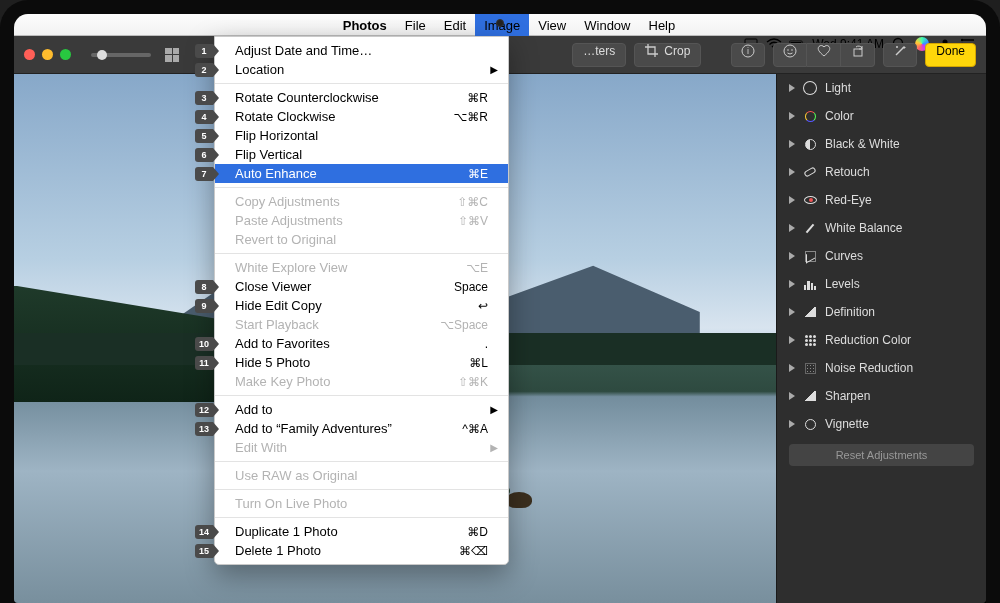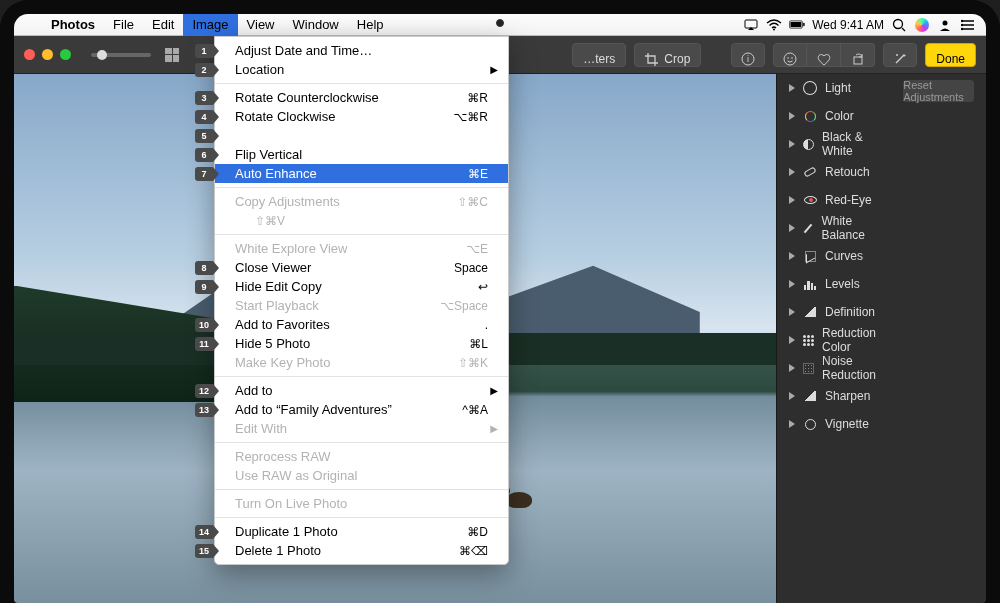--- a/index.html
+++ b/index.html
@@ -5,60 +5,60 @@
   * { box-sizing: border-box; margin: 0; padding: 0; font-family: -apple-system, "Helvetica Neue", Arial, sans-serif; }
   body { background: #1f1f1f; width: 1000px; height: 603px; overflow: hidden; position: relative; }
 
   
   .bezel { position: absolute; inset: 0; border: 14px solid #0b0b0b; border-bottom: 0; border-radius: 28px 28px 0 0; background: #000; overflow: hidden;}
   .camera { position: absolute; top: 5px; left: 50%; transform: translateX(-50%); width: 8px; height: 8px; background: #222; border-radius: 50%; z-index: 100; border:1px solid #333;}
 
   .screen { position: absolute; inset: 0; background: #2b2b2b; overflow:hidden; border-radius: 4px;}
 
   
-  .menubar { height: 22px; background: linear-gradient(#fdfdfd,#f2f2f2); display: flex; align-items: center; font-size: 13px; color: #000; padding: 0 10px; border-bottom: 1px solid #bcbcbc; }
+  .menubar { height: 22px; background: linear-gradient(#fdfdfd,#f2f2f2); display: flex; align-items: center; font-size: 13px; color: #000; padding: 0 10px; border-bottom: 1px solid #bcbcbc; flex-direction: column; }
   .menubar .left { display: flex; align-items: center; gap: 0; }
   .menubar .left span { padding: 0 9px; height: 22px; display:flex; align-items:center; }
   .menubar .left span.active { background: #2f6fe0; color: #000000; }
   .menubar .left span.app { font-weight: 600; }
   .apple { font-size: 14px; }
   .menubar .right { margin-left: auto; display: flex; align-items: center; gap: 7px; font-size: 12px; }
   .menubar .right .ico { width: 16px; height: 16px; display:flex; align-items:center; justify-content:center; }
   .siri { width:14px;height:14px;border-radius:50%;background: conic-gradient(#4fa,#39f,#c3f,#f66,#fc3,#4fa);}
   .menubar svg { display:block; }
 
   
   .toolbar { height: 38px; background: #3a3a3a; display:flex; align-items:center; padding: 0 10px; gap: 8px; color:#ddd; font-size:12px; border-bottom:1px solid #222;}
   .traffic { display:flex; gap:7px; margin-right:6px;}
   .traffic span{width:11px;height:11px;border-radius:50%;}
   .tl-close{background:#ff5f57;} .tl-min{background:#febc2e;} .tl-max{background:#28c840;}
   .zoom-slider { width: 60px; height: 4px; background: #666; border-radius: 2px; position:relative; margin: 0 6px;}
   .zoom-slider::after{content:"";position:absolute;left:6px;top:-3px;width:10px;height:10px;background:#ddd;border-radius:50%;}
   .tool-grid{width:14px;height:14px;display:grid;grid-template-columns:1fr 1fr;grid-template-rows:1fr 1fr;gap:1px;}
   .tool-grid span{background:#aaa;}
-  .tb-btn { height:24px; padding:0 10px; background:#4a4a4a; border:1px solid #555; border-radius:4px; display:flex; align-items:flex-end; gap:6px; color:#ddd; font-size:12px;}
+  .tb-btn { height:24px; padding:0 10px; background:#4a4a4a; border:1px solid #555; border-radius:4px; display:flex; align-items:flex-start; gap:6px; color:#ddd; font-size:12px;}
   .tb-btn.icon-only{padding:0;width:34px;justify-content:center;}
   .tb-group{display:flex;gap:0;}
   .tb-group .tb-btn{border-radius:0;border-left:none;}
   .tb-group .tb-btn:first-child{border-radius:4px 0 0 4px;border-left:1px solid #555;}
   .tb-group .tb-btn:last-child{border-radius:0 4px 4px 0;}
   .done-btn{background:#ffd60a;color:#000;font-weight:500;border-color:#d4a500;}
 
   
   .content { position:absolute; top:60px; bottom:0; left:0; right:0; display:flex; }
   .photo { flex:1; background: linear-gradient(#87a8c9 0%, #b7cfe2 35%, #d8e4ef 48%, #cddcec 50%, #3a5a4f 50.2%, #2e4a40 60%, #738d9d 61%, #9eb4c4 75%, #788f9d 100%); position:relative; overflow:hidden;}
   
   .trees-left{position:absolute;left:0;top:40%;width:28%;height:22%;background:linear-gradient(#1f3a2a,#0f2418);clip-path:polygon(0 0, 100% 30%, 100% 100%, 0 100%);}
   .mountains{position:absolute;left:20%;top:30%;width:70%;height:25%;background:#4a5d6e;clip-path:polygon(0 70%, 18% 20%, 33% 55%, 48% 0%, 63% 50%, 80% 25%, 100% 60%, 100% 100%, 0 100%);}
   .treeline{position:absolute;left:0;top:49%;width:100%;height:6%;background:#1a2f25;}
   .duck{position:absolute;right:32%;bottom:18%;width:26px;height:16px;background:#3b2f1f;border-radius:50% 50% 40% 40%;}
   .duck::after{content:"";position:absolute;left:-6px;top:-6px;width:10px;height:10px;background:#1f3a28;border-radius:50%;}
 
   
-  .panel { width: 210px; background:#2e2e2e; border-left:1px solid #1a1a1a; color:#ddd; font-size:12px; display:flex; overflow:auto;}
+  .panel { width: 210px; background:#2e2e2e; border-left:1px solid #1a1a1a; color:#ddd; font-size:12px; display:flex; flex-direction:column; overflow:auto;}
   .adj-row{display:flex;align-items:center;gap:8px;padding:6px 12px;height:28px;}
   .adj-row .tri{width:0;height:0;border-top:4px solid transparent;border-bottom:4px solid transparent;border-left:6px solid #aaa;}
   .adj-row .icn{width:14px;height:14px;display:flex;align-items:center;justify-content:center;}
   .sun{width:12px;height:12px;border-radius:50%;box-shadow:0 0 0 1px #ddd;position:relative;}
   .ring{width:11px;height:11px;border-radius:50%;border:1.5px solid #ddd;}
   .ring.multi{border-color:#f55 #5f5 #55f #fc3;}
   .halfcircle{width:11px;height:11px;border-radius:50%;background:linear-gradient(90deg,#ddd 50%,transparent 50%);border:1px solid #ddd;}
   .bandaid{width:12px;height:6px;border:1px solid #ddd;border-radius:3px;transform:rotate(-30deg);}
   .eye{width:13px;height:8px;border:1.5px solid #ddd;border-radius:50%;position:relative;}
   .eye::after{content:"";position:absolute;left:4px;top:1px;width:4px;height:4px;background:#e55;border-radius:50%;}
@@ -364,40 +364,46 @@
           <span class="lbl">Rotate Counterclockwise</span>
           <span class="sc">⌘R</span>
           <span class="badge">3</span>
         </div>
         <div class="mi">
           <span class="lbl">Rotate Clockwise</span>
           <span class="sc">⌥⌘R</span>
           <span class="badge">4</span>
         </div>
         <div class="mi">
+          <span class="lbl">Flip Horizontal</span>
           <span class="sc"></span>
           <span class="badge">5</span>
         </div>
         <div class="mi">
           <span class="lbl">Flip Vertical</span>
           <span class="sc"></span>
           <span class="badge">6</span>
         </div>
         <div class="mi sel">
           <span class="lbl">Auto Enhance</span>
           <span class="sc">⌘E</span>
           <span class="badge">7</span>
         </div>
         <hr>
         <div class="mi disabled">
           <span class="lbl">Copy Adjustments</span>
           <span class="sc">⇧⌘C</span>
         </div>
         <div class="mi disabled">
+          <span class="lbl">Paste Adjustments</span>
           <span class="sc">⇧⌘V</span>
+        </div>
+        <div class="mi disabled">
+          <span class="lbl">Revert to Original</span>
+          <span class="sc"></span>
         </div>
         <hr>
         <div class="mi disabled">
           <span class="lbl">White Explore View</span>
           <span class="sc">⌥E</span>
         </div>
         <div class="mi">
           <span class="lbl">Close Viewer</span>
           <span class="sc">Space</span>
           <span class="badge">8</span>
@@ -435,24 +441,20 @@
           <span class="lbl">Add to “Family Adventures”</span>
           <span class="sc">^⌘A</span>
           <span class="badge">13</span>
         </div>
         <div class="mi disabled">
           <span class="lbl">Edit With</span>
           <span class="subarrow">▶</span>
         </div>
         <hr>
         <div class="mi disabled">
-          <span class="lbl">Reprocess RAW</span>
-          <span class="sc"></span>
-        </div>
-        <div class="mi disabled">
           <span class="lbl">Use RAW as Original</span>
           <span class="sc"></span>
         </div>
         <hr>
         <div class="mi disabled">
           <span class="lbl">Turn On Live Photo</span>
           <span class="sc"></span>
         </div>
         <hr>
         <div class="mi">

